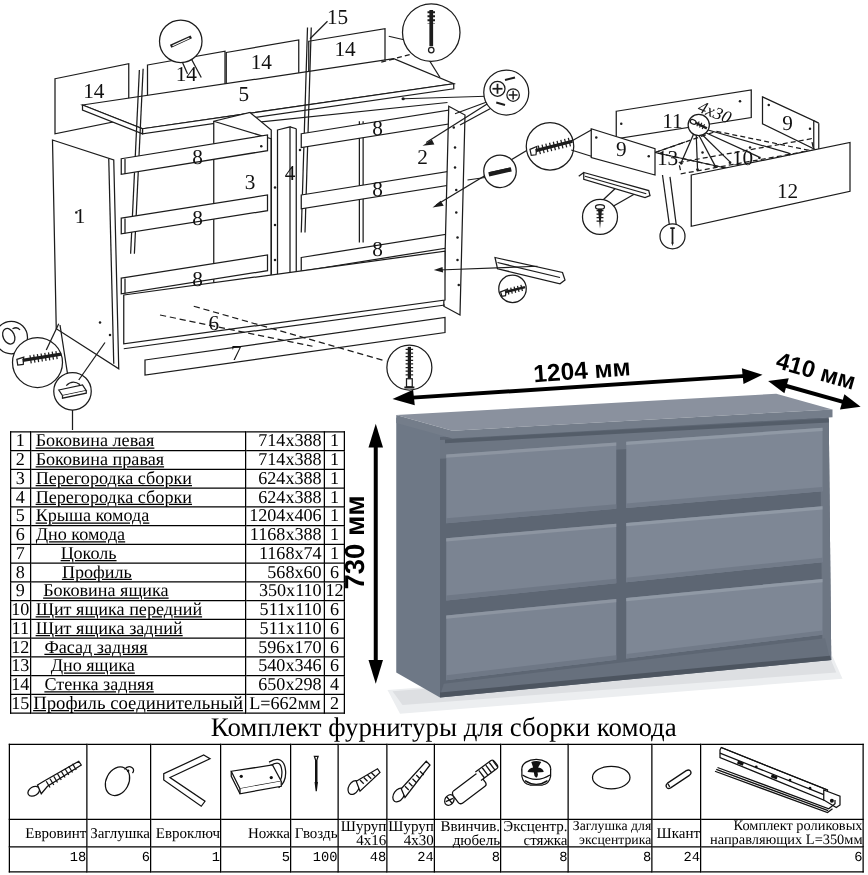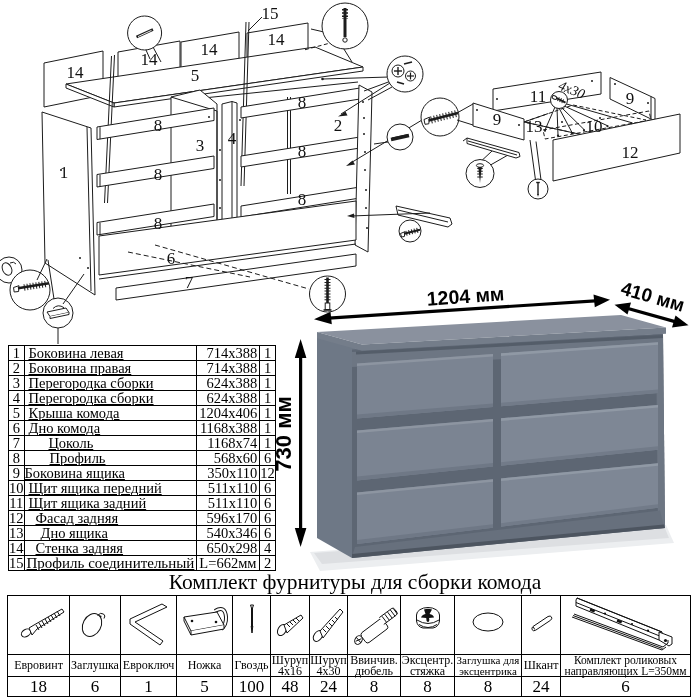--- a/index.html
+++ b/index.html
@@ -14,25 +14,25 @@
             white-space:nowrap;}
   #parts td.n{text-align:center;width:17px;padding:0;}
   #parts td.nm{width:141px;padding-left:4px;text-decoration:underline;}
   #parts td.sz{width:61px;text-align:right;}
   #parts td.ct{width:21px;text-align:center;padding:0;}
   
   #title{position:absolute;left:0px;top:570px;width:710px;text-align:center;
          font-size:21.5px;color:#000;}
   
   #hw{position:absolute;left:7px;top:595px;width:684px;height:102px;font-size:11px;
-      text-align:center;color:#000;table-layout:fixed;}
+      text-align:right;color:#000;table-layout:fixed;}
   #hw td{border:1px solid #000;padding:0;vertical-align:middle;}
   #hw tr.icons td{height:58px;}
   #hw tr.lbl td{height:21px;line-height:10.5px;font-size:12px;white-space:nowrap;}
-  #hw tr.qty td{height:19px;font-size:17px;line-height:19px;}
+  #hw tr.qty td{height:19px;font-size:11px;line-height:19px;font-family:Liberation Mono, monospace;}
 </style>
 </head>
 <body>
 <svg id="art" width="694" height="700" viewBox="0 0 694 700">
   <g id="carcass" fill="none" stroke="#1c1c1c" stroke-width="1">
 
     <polygon points="44,63 103,51 103,95 44,107" fill="#fff"></polygon>
     <polygon points="118,52 180,41 180,79 118,90" fill="#fff"></polygon>
     <polygon points="181,42 239,32 239,70 181,80" fill="#fff"></polygon>
     <polygon points="247,33 308,23 308,61 247,71" fill="#fff"></polygon>
@@ -403,21 +403,21 @@
         <td class="ct">1</td>
       </tr>
 <tr>
         <td class="n">8</td>
         <td class="nm" style="padding-left:25px">Профиль</td>
         <td class="sz">568x60</td>
         <td class="ct">6</td>
       </tr>
 <tr>
         <td class="n">9</td>
-        <td class="nm" style="padding-left:0">Боковина ящика</td>
+        <td class="nm" style="padding-left:10px">Боковина ящика</td>
         <td class="sz">350x110</td>
         <td class="ct">12</td>
       </tr>
 <tr>
         <td class="n">10</td>
         <td class="nm">Щит ящика передний</td>
         <td class="sz">511x110</td>
         <td class="ct">6</td>
       </tr>
 <tr>

